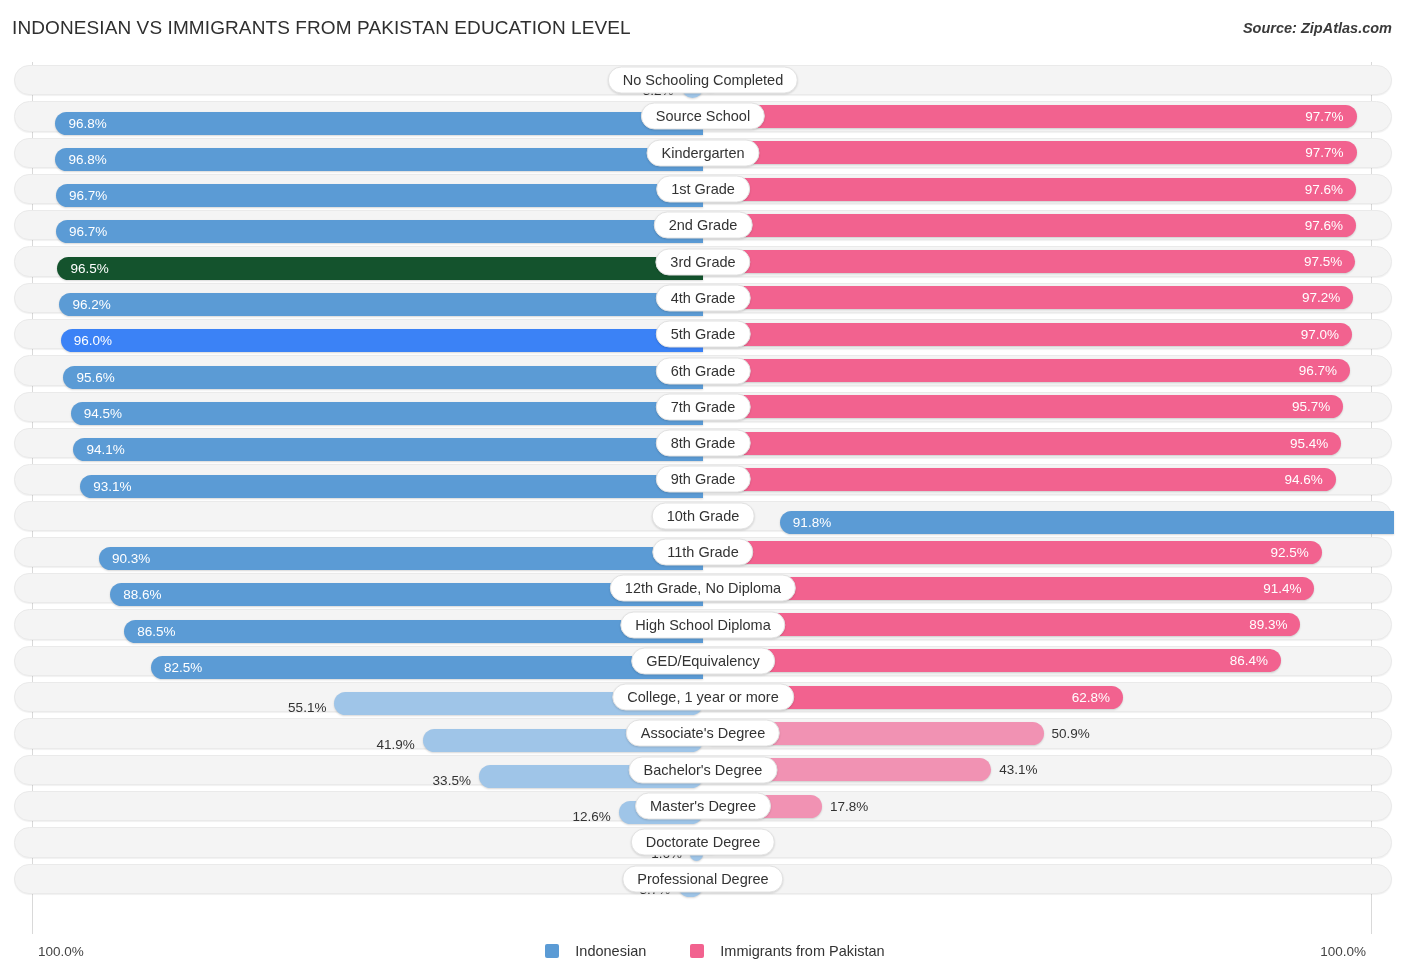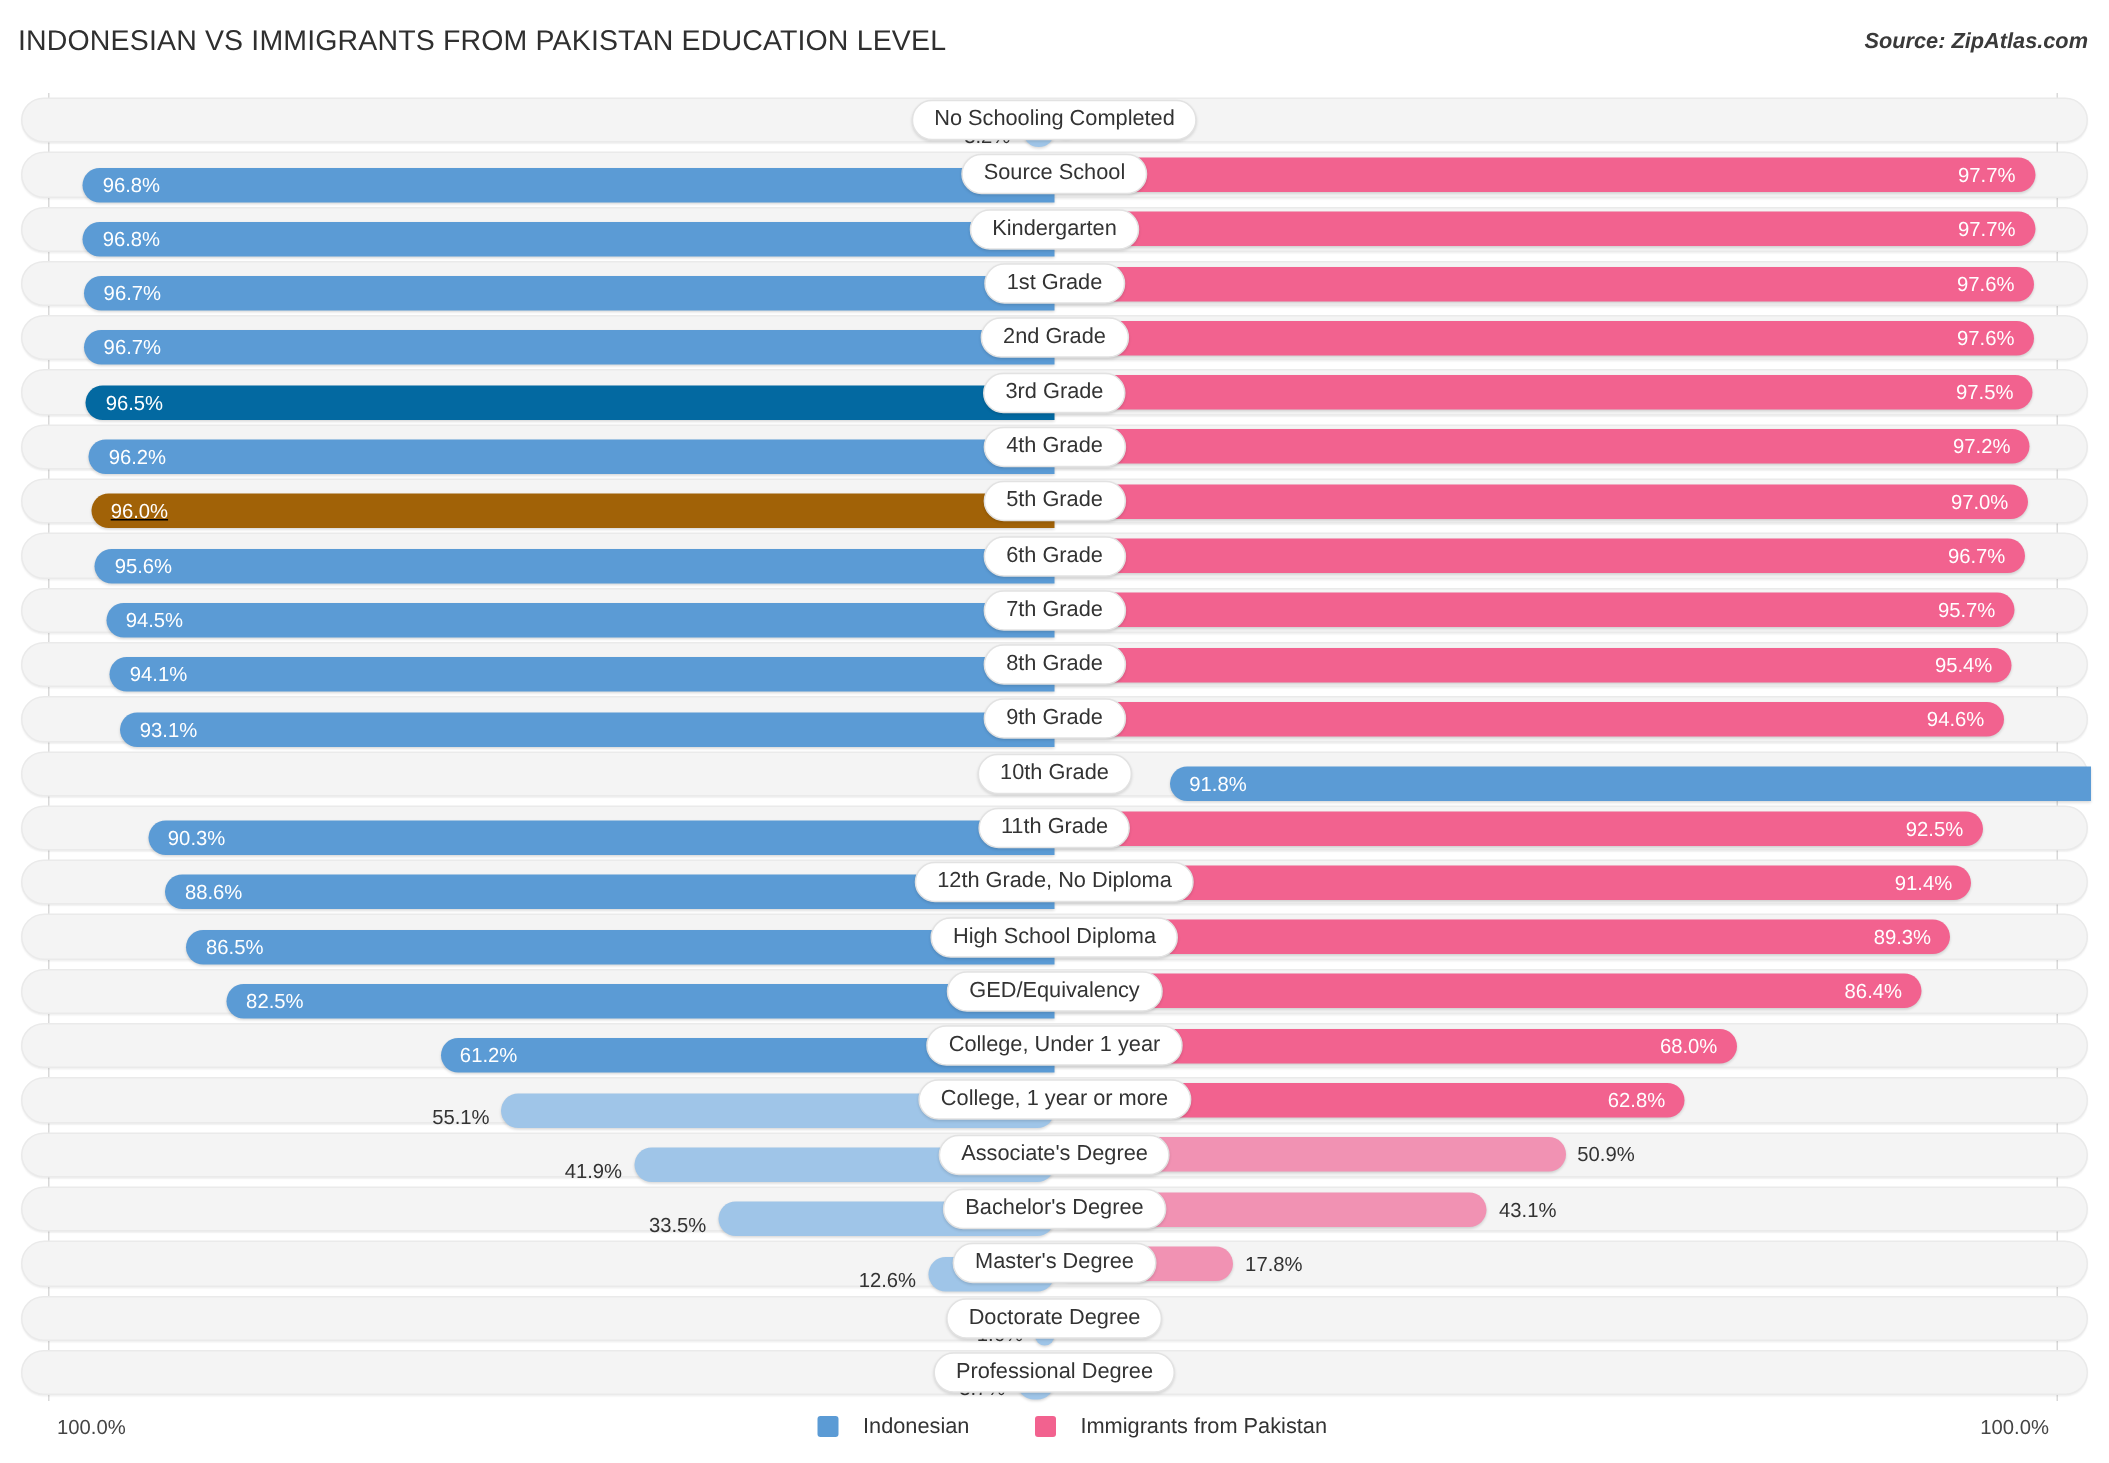--- a/index.html
+++ b/index.html
@@ -257,21 +257,21 @@
                 <span class="val-in">97.6%</span>
               </div>
             </div>
           </div>
           <div class="cat-pill">2nd Grade</div>
         </div>
         <div class="row">
           <div class="track"></div>
           <div class="halves">
             <div class="half left">
-              <div class="bar l" style="width: 645.585px; background: #0369a1;">
+              <div class="bar l" style="width: 645.585px; background: #14532d;">
                 <span class="val-in">96.5%</span>
               </div>
             </div>
             <div class="half right">
               <div class="bar r" style="width: 652.275px; background: rgb(242, 98, 143);">
                 <span class="val-in">97.5%</span>
               </div>
             </div>
           </div>
           <div class="cat-pill">3rd Grade</div>
@@ -289,21 +289,21 @@
                 <span class="val-in">97.2%</span>
               </div>
             </div>
           </div>
           <div class="cat-pill">4th Grade</div>
         </div>
         <div class="row">
           <div class="track"></div>
           <div class="halves">
             <div class="half left">
-              <div class="bar l" style="width: 642.24px; background: #a16207; text-decoration: underline;">
+              <div class="bar l" style="width: 642.24px; background: #3b82f6;">
                 <span class="val-in">96.0%</span>
               </div>
             </div>
             <div class="half right">
               <div class="bar r" style="width: 648.93px; background: rgb(242, 98, 143);">
                 <span class="val-in">97.0%</span>
               </div>
             </div>
           </div>
           <div class="cat-pill">5th Grade</div>
@@ -439,36 +439,20 @@
                 <span class="val-in">82.5%</span>
               </div>
             </div>
             <div class="half right">
               <div class="bar r" style="width: 578.016px; background: rgb(242, 98, 143);">
                 <span class="val-in">86.4%</span>
               </div>
             </div>
           </div>
           <div class="cat-pill">GED/Equivalency</div>
-        </div>
-        <div class="row">
-          <div class="track"></div>
-          <div class="halves">
-            <div class="half left">
-              <div class="bar l" style="width: 409.428px; background: rgb(91, 155, 213);">
-                <span class="val-in">61.2%</span>
-              </div>
-            </div>
-            <div class="half right">
-              <div class="bar r" style="width: 454.92px; background: rgb(242, 98, 143);">
-                <span class="val-in">68.0%</span>
-              </div>
-            </div>
-          </div>
-          <div class="cat-pill">College, Under 1 year</div>
         </div>
         <div class="row">
           <div class="track"></div>
           <div class="halves">
             <div class="half left">
               <span class="val-out l">55.1%</span>
               <div class="bar l cap" style="width: 368.619px; background: rgb(159, 197, 232);"></div>
             </div>
             <div class="half right">
               <div class="bar r" style="width: 420.132px; background: rgb(242, 98, 143);">

